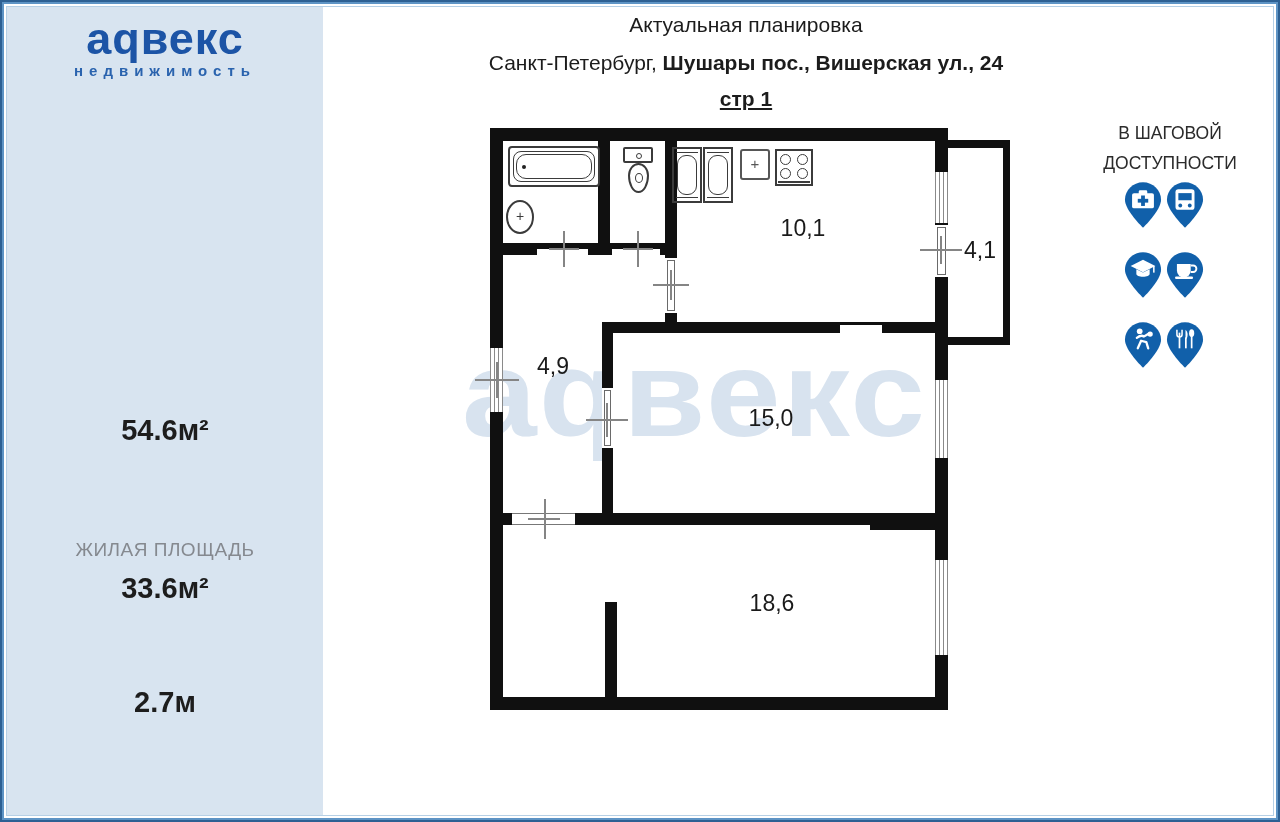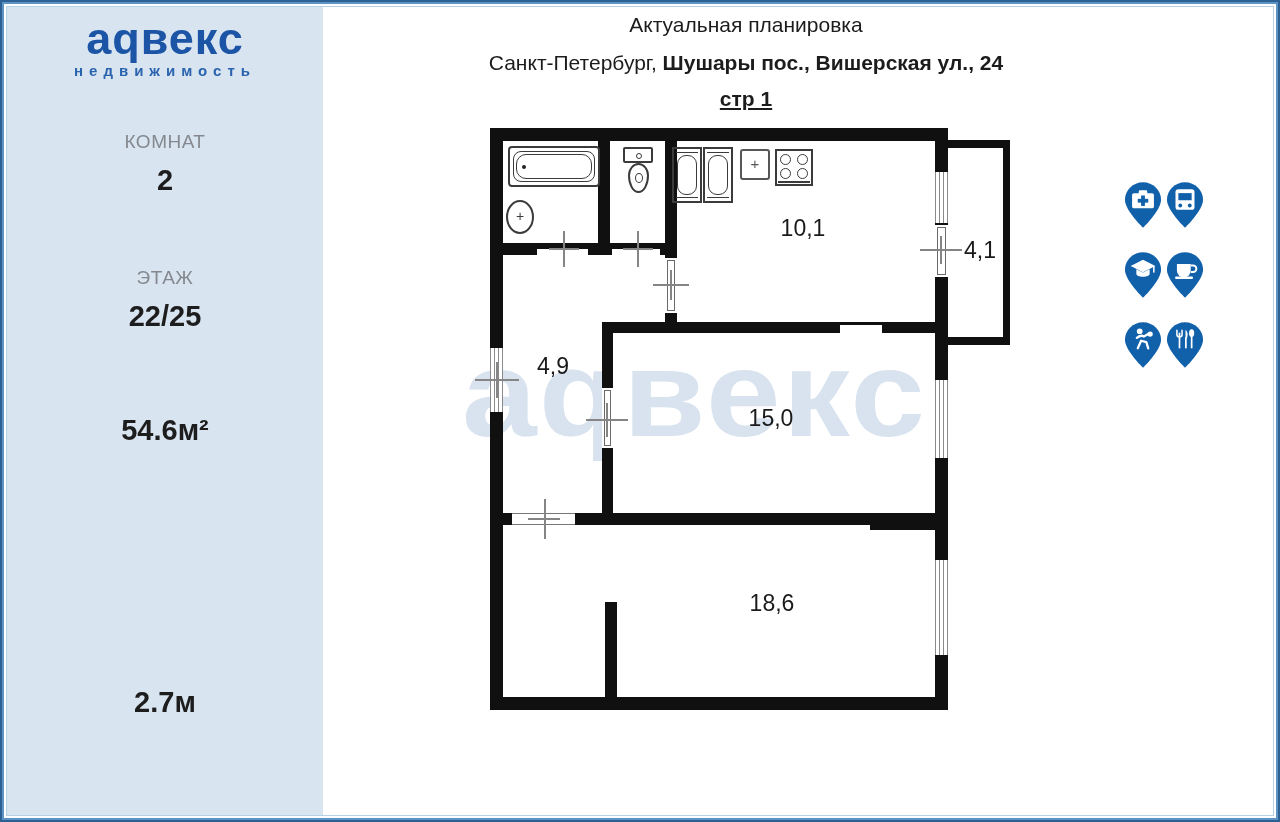--- a/index.html
+++ b/index.html
@@ -67,32 +67,26 @@
 </head>
 <body>
 
 <div class="page">
 
   <aside class="sidebar">
     <div class="logo">
       <div class="brand">аqвекс</div>
       <div class="brand-sub">недвижимость</div>
     </div>
-    <div class="stat" style="top:124px">
-      <div class="lbl">КОМНАТ</div>
-      <div class="val">2</div>
-    </div>
-    <div class="stat" style="top:260px">
-      <div class="lbl">ЭТАЖ</div>
-      <div class="val">22/25</div>
-    </div>
     <div class="stat" style="top:396px">
       <div class="val">54.6м²</div>
     </div>
     <div class="stat" style="top:532px">
+      <div class="lbl">ЖИЛАЯ ПЛОЩАДЬ</div>
+      <div class="val">33.6м²</div>
     </div>
     <div class="stat" style="top:668px">
       <div class="val">2.7м</div>
     </div>
   </aside>
 
   <div class="hdr">
     <div class="l1">Актуальная планировка</div>
     <div class="l2"><span>Санкт-Петербург, </span><b>Шушары пос., Вишерская ул., 24</b></div>
     <div class="l3">стр 1</div>
@@ -169,20 +163,24 @@
         <i></i>
       </div>
 
     <div class="rlabel" style="left:768px;top:215px">10,1</div>
     <div class="rlabel" style="left:945px;top:237px">4,1</div>
     <div class="rlabel" style="left:518px;top:353px">4,9</div>
     <div class="rlabel" style="left:736px;top:405px">15,0</div>
     <div class="rlabel" style="left:737px;top:590px">18,6</div>
   </div>
 
+  <div class="nearby">
+    <div class="t">В ШАГОВОЙ</div>
+    <div class="t">ДОСТУПНОСТИ</div>
+  </div>
   <div class="pins">
     <div class="pin" style="left:0;top:0">
       <svg viewBox="0 0 40 50" width="38" height="48">
           <path d="M20 1C9.5 1 1 9.3 1 19.6 1 31 20 49 20 49s19-18 19-29.4C39 9.3 30.5 1 20 1z" fill="#1160aa"></path>
           <rect x="15.5" y="9.5" width="9" height="6" rx="1.5" fill="#fff"></rect>
           <rect x="8.5" y="12.5" width="23" height="16" rx="2" fill="#fff"></rect>
           <rect x="18" y="15" width="4" height="11" fill="#1160aa"></rect>
           <rect x="14.5" y="18.5" width="11" height="4" fill="#1160aa"></rect>
         </svg>
     </div>

